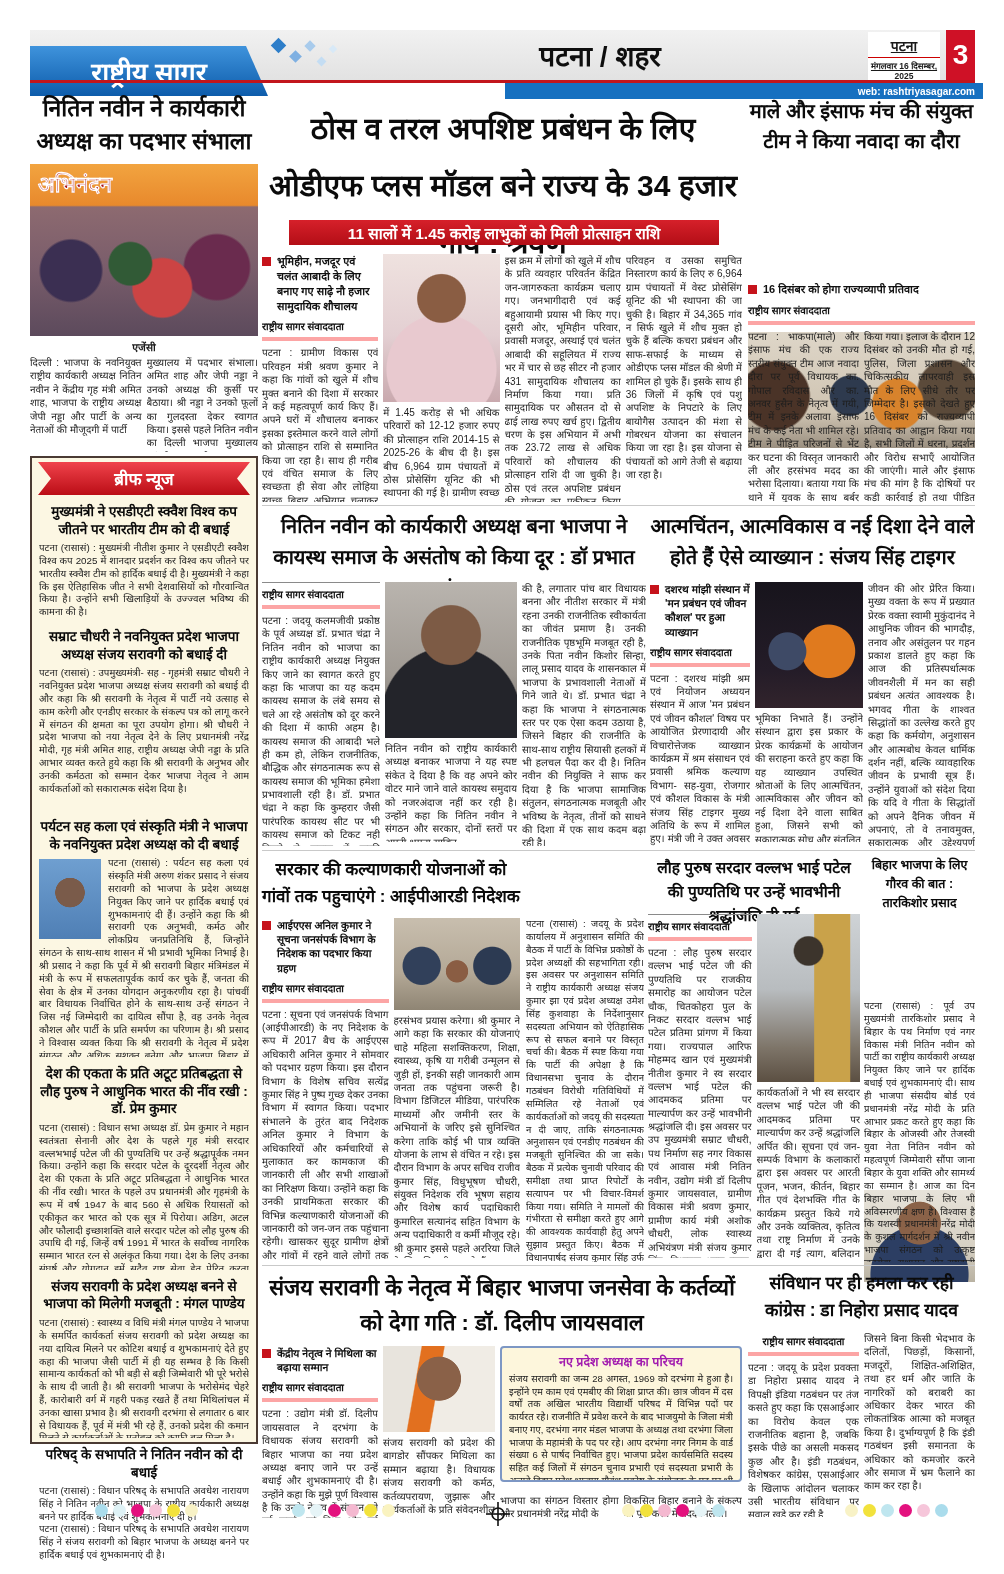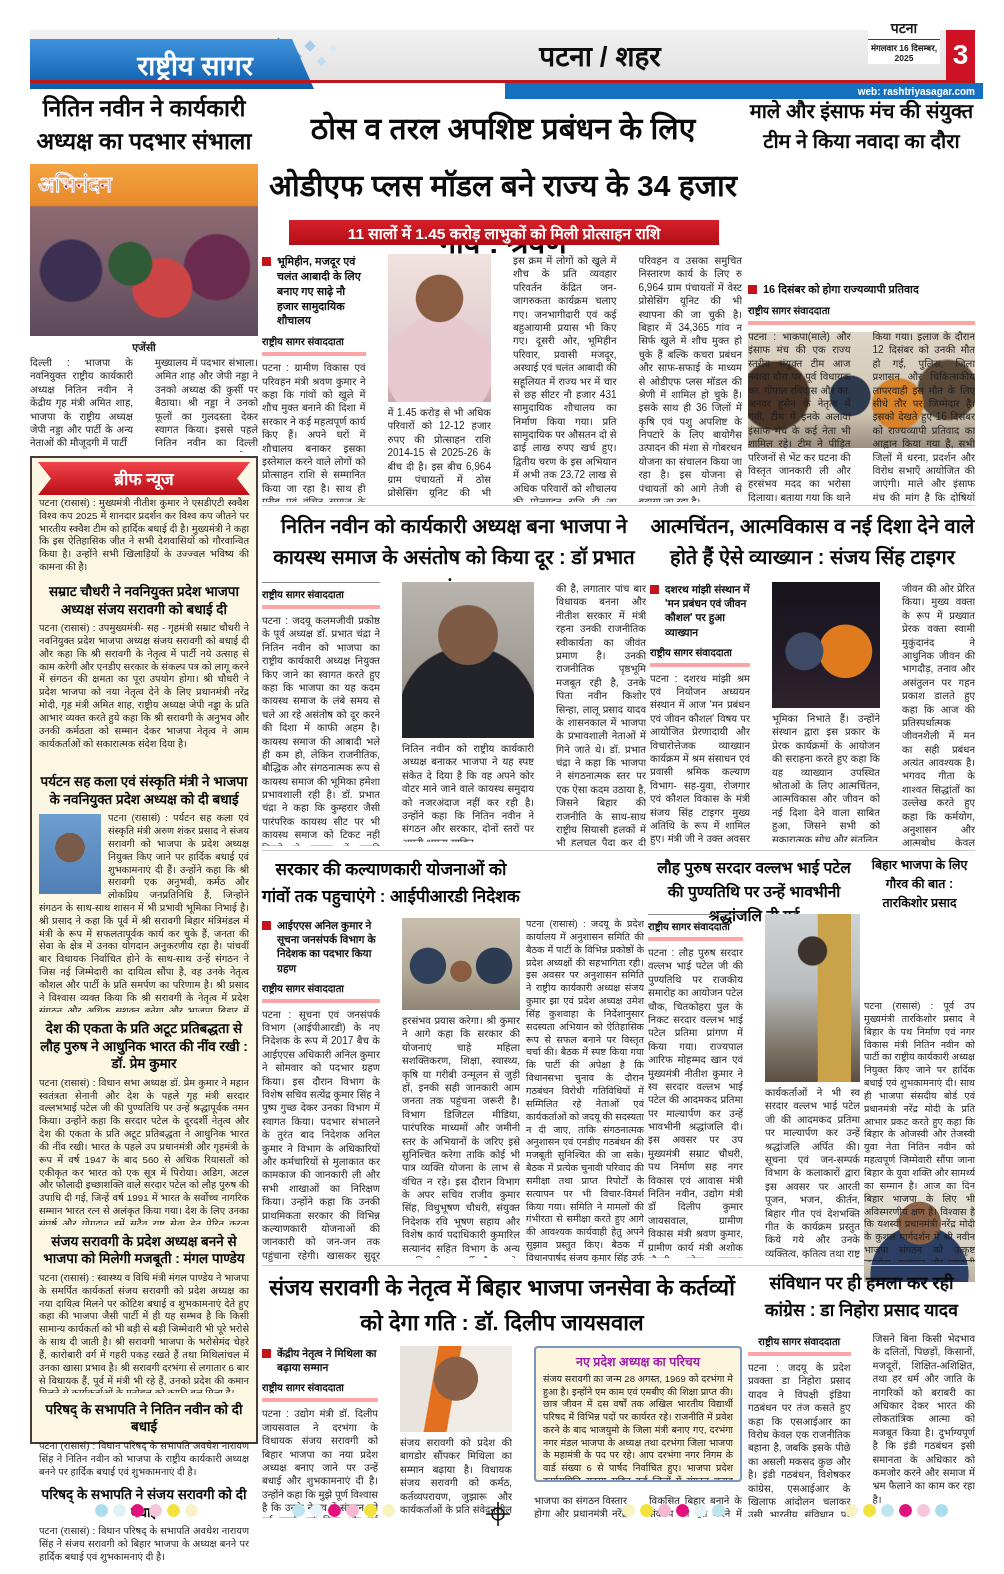--- a/index.html
+++ b/index.html
@@ -14,21 +14,21 @@
   .mast-right{background:#fff;text-align:center;padding-top:4px;}
   .mast-city{font-weight:bold;font-size:14px;border-bottom:1px solid #c00;padding-bottom:2px;}
   .mast-date{font-weight:bold;font-size:8.5px;padding-top:2px;}
   .pageno{background:#cf1126;color:#fff;font-weight:bold;font-size:28px;display:flex;align-items:center;justify-content:center;}
   .webstrip{background:#1670c0;color:#fff;font-weight:bold;font-size:10px;display:flex;align-items:center;justify-content:flex-end;padding-right:8px;}
   .redline{background:#c2151c;}
   .diamond{position:absolute;background:#9cc4ea;transform:rotate(45deg);}
   
   .hl{font-weight:bold;color:#0b0b0b;text-align:center;}
   .bt{font-size:10px;line-height:1.34;text-align:justify;color:#1e1e1e;overflow:hidden;}
-  .cols{display:flex;gap:22px;}
+  .cols{display:flex;gap:5px;}
   .col{flex:1 1 0;min-width:0;overflow:hidden;}
   .byline{font-weight:bold;font-size:10px;color:#101010;padding:2px 0 4px;border-bottom:4px solid #fca5a5;margin-bottom:5px;}
   .byline.topline{border-top:1px solid #8a8a8a;padding-top:4px;}
   .bullet{display:flex;gap:6px;font-weight:bold;font-size:11px;line-height:1.35;color:#111;margin-bottom:4px;}
   .sq{width:9px;height:9px;background:#c6131b;flex:none;margin-top:3px;}
   .photo{position:relative;overflow:hidden;background:#9a9a9a;}
   .redbar{background:linear-gradient(#d6202a,#b30e16);color:#fff;font-weight:bold;font-size:15.5px;
           display:flex;align-items:center;justify-content:center;}
   
   .briefbox{border:2px solid #4a3a33;background:#fcf7e3;padding:5px 7px 6px;box-sizing:border-box;}
@@ -50,27 +50,27 @@
 <body>
 
 <div class="sheet">
 
   <div class="abs mast-gray" style="left:30px;top:30px;width:945px;height:50px;"></div>
   <span class="diamond" style="left:273px;top:40px;width:11px;height:11px;background:#2e7ec9;"></span>
   <span class="diamond" style="left:291px;top:52px;width:9px;height:9px;background:#7fb0e2;"></span>
   <span class="diamond" style="left:306px;top:42px;width:8px;height:8px;background:#a8cbec;"></span>
   <span class="diamond" style="left:318px;top:58px;width:7px;height:7px;background:#c4ddf3;"></span>
   <span class="diamond" style="left:330px;top:46px;width:6px;height:6px;background:#d8e9f7;"></span>
-  <div class="abs mast-brand" style="left:30px;top:39px;width:238px;height:50px;padding-left:46px;">
+  <div class="abs mast-brand" style="left:30px;top:46px;width:238px;height:50px;">
     <span>राष्ट्रीय सागर</span>
   </div>
   <div class="abs mast-center" style="left:350px;top:30px;width:500px;height:50px;">
     <span>पटना / शहर</span>
   </div>
-  <div class="abs mast-right" style="left:868px;top:14px;width:72px;height:50px;box-sizing:border-box;">
+  <div class="abs mast-right" style="left:868px;top:32px;width:72px;height:50px;box-sizing:border-box;text-decoration:underline;">
     <div class="mast-city">पटना</div>
     <div class="mast-date">मंगलवार 16 दिसम्बर, 2025</div>
   </div>
   <div class="abs pageno" style="left:946px;top:30px;width:29px;height:50px;">
     <span>3</span>
   </div>
   <div class="abs redline" style="left:30px;top:80px;width:945px;height:3px;"></div>
   <div class="abs webstrip" style="left:505px;top:83px;width:470px;height:16px;">
     <span>web: rashtriyasagar.com</span>
   </div>
@@ -87,34 +87,34 @@
   <div class="abs caption" style="left:30px;top:340px;width:228px;">एजेंसी</div>
   <div class="abs cols" style="left:30px;top:356px;width:228px;height:96px;">
     <div class="col bt">दिल्ली : भाजपा के नवनियुक्त राष्ट्रीय कार्यकारी अध्यक्ष नितिन नवीन ने केंद्रीय गृह मंत्री अमित शाह, भाजपा के राष्ट्रीय अध्यक्ष जेपी नड्डा और पार्टी के अन्य नेताओं की मौजूदगी में पार्टी</div>
     <div class="col bt">मुख्यालय में पदभार संभाला। अमित शाह और जेपी नड्डा ने उनको अध्यक्ष की कुर्सी पर बैठाया। श्री नड्डा ने उनको फूलों का गुलदस्ता देकर स्वागत किया। इससे पहले नितिन नवीन का दिल्ली भाजपा मुख्यालय पहुंचने पर जोरदार स्वागत किया गया।</div>
   </div>
 
   <div class="abs briefbox" style="left:30px;top:456px;width:228px;height:988px;">
     <div class="ribbon">
       <span>ब्रीफ न्यूज</span>
     </div>
+    <div class="bh">मुख्यमंत्री ने एसडीएटी स्क्वैश विश्व कप जीतने पर भारतीय टीम को दी बधाई</div>
     <div class="bb" style="height:78px;">पटना (रासासं) : मुख्यमंत्री नीतीश कुमार ने एसडीएटी स्क्वैश विश्व कप 2025 में शानदार प्रदर्शन कर विश्व कप जीतने पर भारतीय स्क्वैश टीम को हार्दिक बधाई दी है। मुख्यमंत्री ने कहा कि इस ऐतिहासिक जीत ने सभी देशवासियों को गौरवान्वित किया है। उन्होंने सभी खिलाड़ियों के उज्ज्वल भविष्य की कामना की है।</div>
     <div class="bh">सम्राट चौधरी ने नवनियुक्त प्रदेश भाजपा अध्यक्ष संजय सरावगी को बधाई दी</div>
     <div class="bb" style="height:143px;">पटना (रासासं) : उपमुख्यमंत्री- सह - गृहमंत्री सम्राट चौधरी ने नवनियुक्त प्रदेश भाजपा अध्यक्ष संजय सरावगी को बधाई दी और कहा कि श्री सरावगी के नेतृत्व में पार्टी नये उत्साह से काम करेगी और एनडीए सरकार के संकल्प पत्र को लागू करने में संगठन की क्षमता का पूरा उपयोग होगा। श्री चौधरी ने प्रदेश भाजपा को नया नेतृत्व देने के लिए प्रधानमंत्री नरेंद्र मोदी, गृह मंत्री अमित शाह, राष्ट्रीय अध्यक्ष जेपी नड्डा के प्रति आभार व्यक्त करते हुये कहा कि श्री सरावगी के अनुभव और उनकी कर्मठता को सम्मान देकर भाजपा नेतृत्व ने आम कार्यकर्ताओं को सकारात्मक संदेश दिया है।</div>
     <div class="bh">पर्यटन सह कला एवं संस्कृति मंत्री ने भाजपा के नवनियुक्त प्रदेश अध्यक्ष को दी बधाई</div>
     <div class="bb" style="height:200px;">
       <span class="bphoto"></span><span>पटना (रासासं) : पर्यटन सह कला एवं संस्कृति मंत्री अरुण शंकर प्रसाद ने संजय सरावगी को भाजपा के प्रदेश अध्यक्ष नियुक्त किए जाने पर हार्दिक बधाई एवं शुभकामनाएं दी हैं। उन्होंने कहा कि श्री सरावगी एक अनुभवी, कर्मठ और लोकप्रिय जनप्रतिनिधि हैं, जिन्होंने संगठन के साथ-साथ शासन में भी प्रभावी भूमिका निभाई है। श्री प्रसाद ने कहा कि पूर्व में श्री सरावगी बिहार मंत्रिमंडल में मंत्री के रूप में सफलतापूर्वक कार्य कर चुके हैं, जनता की सेवा के क्षेत्र में उनका योगदान अनुकरणीय रहा है। पांचवीं बार विधायक निर्वाचित होने के साथ-साथ उन्हें संगठन ने जिस नई जिम्मेदारी का दायित्व सौंपा है, वह उनके नेतृत्व कौशल और पार्टी के प्रति समर्पण का परिणाम है। श्री प्रसाद ने विश्वास व्यक्त किया कि श्री सरावगी के नेतृत्व में प्रदेश संगठन और अधिक सशक्त बनेगा और भाजपा बिहार में जनता के विश्वास को और मजबूत करेगी।</span>
     </div>
     <div class="bh">देश की एकता के प्रति अटूट प्रतिबद्धता से लौह पुरुष ने आधुनिक भारत की नींव रखी : डॉ. प्रेम कुमार</div>
     <div class="bb" style="height:148px;">पटना (रासासं) : विधान सभा अध्यक्ष डॉ. प्रेम कुमार ने महान स्वतंत्रता सेनानी और देश के पहले गृह मंत्री सरदार वल्लभभाई पटेल जी की पुण्यतिथि पर उन्हें श्रद्धापूर्वक नमन किया। उन्होंने कहा कि सरदार पटेल के दूरदर्शी नेतृत्व और देश की एकता के प्रति अटूट प्रतिबद्धता ने आधुनिक भारत की नींव रखी। भारत के पहले उप प्रधानमंत्री और गृहमंत्री के रूप में वर्ष 1947 के बाद 560 से अधिक रियासतों को एकीकृत कर भारत को एक सूत्र में पिरोया। अडिग, अटल और फौलादी इच्छाशक्ति वाले सरदार पटेल को लौह पुरुष की उपाधि दी गई, जिन्हें वर्ष 1991 में भारत के सर्वोच्च नागरिक सम्मान भारत रत्न से अलंकृत किया गया। देश के लिए उनका संघर्ष और योगदान हमें सदैव राष्ट्र सेवा हेतु प्रेरित करता रहेगा।</div>
     <div class="bh">संजय सरावगी के प्रदेश अध्यक्ष बनने से भाजपा को मिलेगी मजबूती : मंगल पाण्डेय</div>
     <div class="bb" style="height:121px;">पटना (रासासं) : स्वास्थ्य व विधि मंत्री मंगल पाण्डेय ने भाजपा के समर्पित कार्यकर्ता संजय सरावगी को प्रदेश अध्यक्ष का नया दायित्व मिलने पर कोटिश बधाई व शुभकामनाएं देते हुए कहा की भाजपा जैसी पार्टी में ही यह सम्भव है कि किसी सामान्य कार्यकर्ता को भी बड़ी से बड़ी जिम्मेवारी भी पूरे भरोसे के साथ दी जाती है। श्री सरावगी भाजपा के भरोसेमंद चेहरे हैं, कारोबारी वर्ग में गहरी पकड़ रखते हैं तथा मिथिलांचल में उनका खासा प्रभाव है। श्री सरावगी दरभंगा से लगातार 6 बार से विधायक हैं, पूर्व में मंत्री भी रहे हैं, उनको प्रदेश की कमान मिलने से कार्यकर्ताओं के मनोबल को काफी बल मिला है।</div>
     <div class="bh">परिषद् के सभापति ने नितिन नवीन को दी बधाई</div>
     <div class="bb" style="height:38px;">पटना (रासासं) : विधान परिषद् के सभापति अवधेश नारायण सिंह ने नितिन नवीन को भाजपा के राष्ट्रीय कार्यकारी अध्यक्ष बनने पर हार्दिक बधाई एवं शुभकामनाएं दी है।</div>
-    <div class="bh">परिषद् के सभापति ने संजय सरावगी को दी बधाई</div>
     <div class="bb" style="height:38px;">पटना (रासासं) : विधान परिषद् के सभापति अवधेश नारायण सिंह ने संजय सरावगी को बिहार भाजपा के अध्यक्ष बनने पर हार्दिक बधाई एवं शुभकामनाएं दी है।</div>
 
   </div>
 
   <div class="abs hl" style="left:264px;top:100px;width:478px;height:116px;font-size:30px;line-height:1.9;">ठोस व तरल अपशिष्ट प्रबंधन के लिए ओडीएफ प्लस मॉडल बने राज्य के 34 हजार गांव : श्रवण</div>
   <div class="abs redbar" style="left:289px;top:220px;width:430px;height:25px;">
     <span>11 सालों में 1.45 करोड़ लाभुकों को मिली प्रोत्साहन राशि</span>
   </div>
   <div class="abs cols" style="left:262px;top:254px;width:480px;height:248px;">
     <div class="col">

